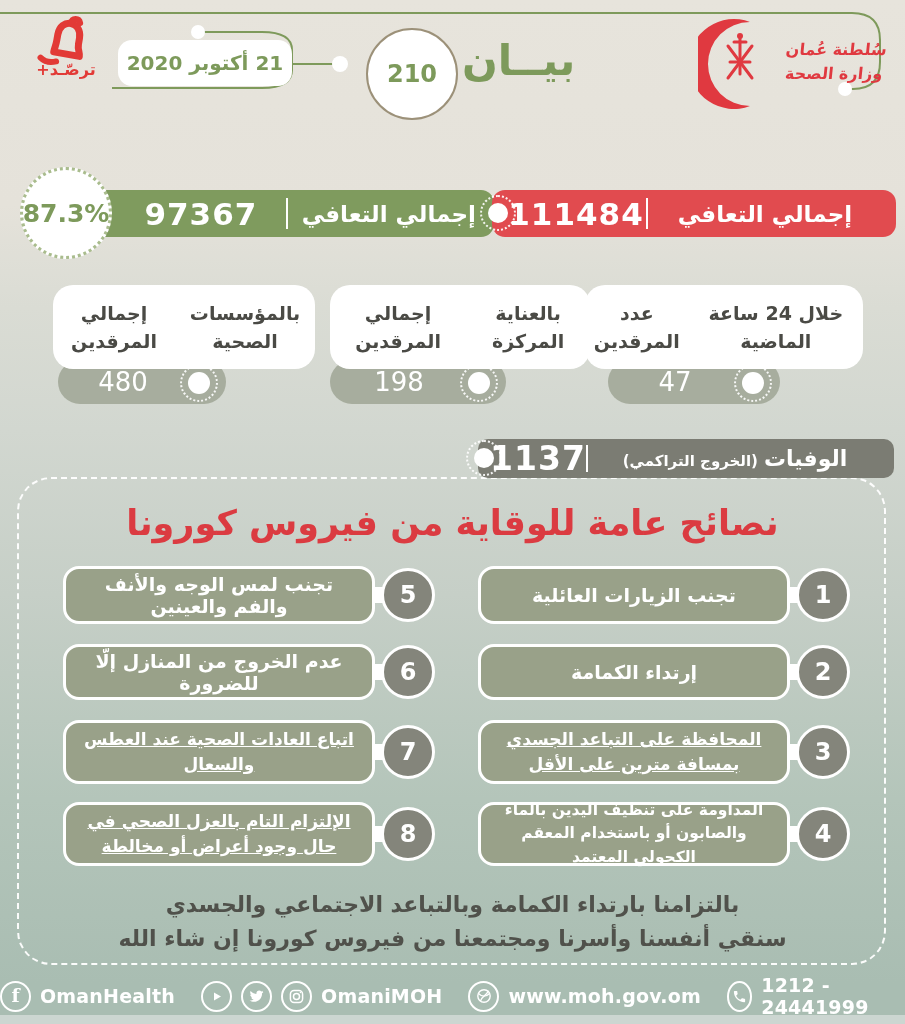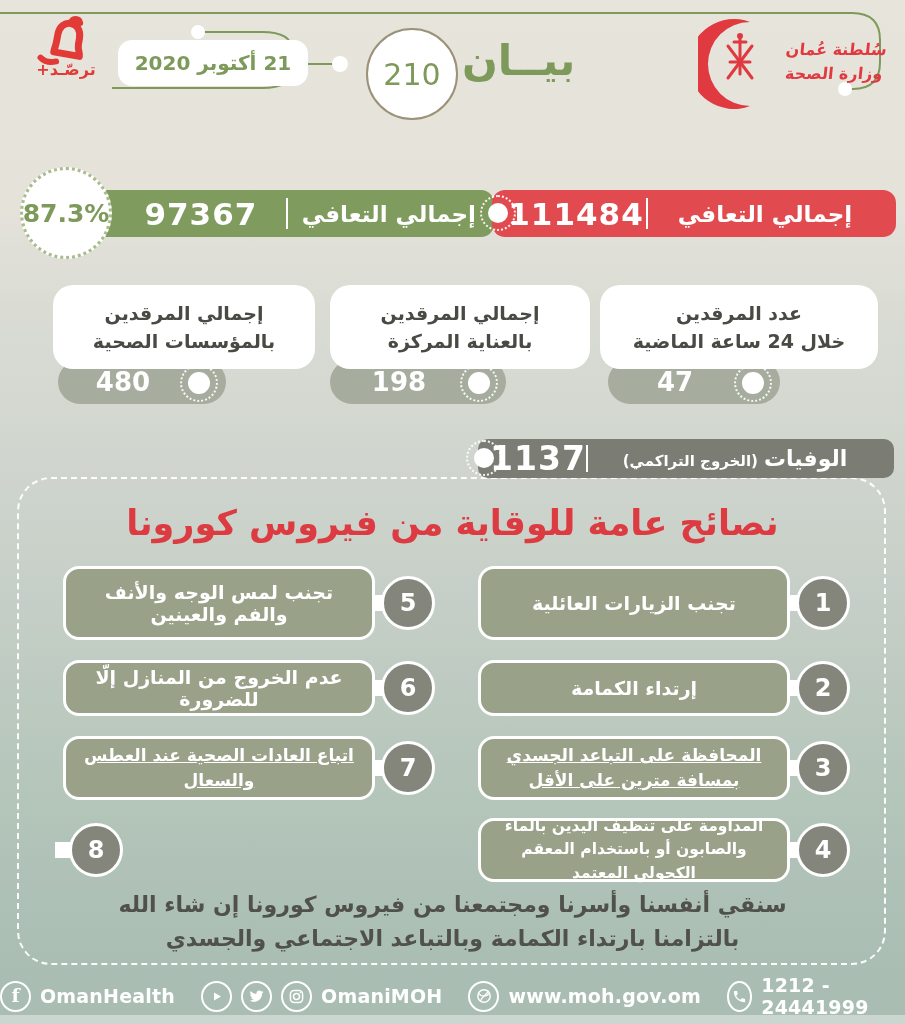--- a/index.html
+++ b/index.html
@@ -5,64 +5,64 @@
   html,body{margin:0;padding:0;}
   .page{
     position:relative; width:905px; height:1024px; overflow:hidden;
     font-family:"DejaVu Sans", sans-serif;
     background:linear-gradient(180deg,#e7e4dc 0%,#e5e2da 20%,#dadcd4 30%,#d2d7d0 42%,#c6cfc7 58%,#b4c5ba 78%,#a9bdb2 96%,#a9bdb2 100%);
   }
   .abs{position:absolute;}
   
   .decor{position:absolute;left:0;top:0;pointer-events:none;}
   .tarassud-label{position:absolute;left:16px;top:60px;width:100px;text-align:center;color:#e23a36;font-weight:bold;font-size:16px;}
-  .date-pill{position:absolute;left:118px;top:40px;width:190px;height:46px;background:#fff;border-radius:14px;
+  .date-pill{position:absolute;left:118px;top:40px;width:174px;height:46px;background:#fff;border-radius:14px;
     display:flex;align-items:center;justify-content:center;color:#7d9a5b;font-weight:bold;font-size:20px;}
   .bulletin-circle{position:absolute;left:366px;top:28px;width:88px;height:88px;border-radius:50%;background:#fff;border:2px solid #9c9179;
-    display:flex;align-items:center;justify-content:center;color:#7d9a5b;font-weight:normal;font-size:30px;}
+    display:flex;align-items:center;justify-content:center;color:#7d9a5b;font-weight:bold;font-size:24px;}
   .bulletin-word{position:absolute;left:462px;top:40px;color:#7d9a5b;font-weight:bold;font-size:42px;line-height:1;}
   .logo{position:absolute;left:698px;top:16px;width:192px;height:100px;}
   .logo-callig{position:absolute;right:0;top:22px;width:110px;text-align:center;color:#e03940;font-weight:bold;font-size:16px;
     line-height:1.5;transform:skewX(-6deg);}
   
   .bar{display:flex;align-items:center;color:#fff;}
   .bar-div{width:2px;height:68%;background:#fff;}
   .green-bar{position:absolute;left:24px;top:190px;width:438px;height:47px;background:#7f9b5e;border-radius:13px;}
   .red-bar{position:absolute;left:492px;top:190px;width:376px;height:47px;background:#e14b4f;border-radius:13px;}
   .bar-label{font-weight:bold;font-size:23px;}
   .bar-num{font-weight:bold;font-size:31px;letter-spacing:1px;}
   .pct-circle{position:absolute;left:20px;top:167px;width:92px;height:92px;border-radius:50%;background:#fff;border:3px dotted #a9bc8d;
     box-sizing:border-box;display:flex;align-items:center;justify-content:center;color:#7d9a5b;font-weight:bold;font-size:25px;z-index:3;}
   .end-dot{position:absolute;width:20px;height:20px;border-radius:50%;background:#fff;}
   .end-dot .ring{position:absolute;inset:-8px;border:2px dotted rgba(255,255,255,.9);border-radius:50%;}
   
   .card{position:absolute;background:#fff;border-radius:20px;height:84px;z-index:2;color:#4a4a45;
-    display:flex;flex-direction:column;align-items:center;justify-content:center;font-weight:bold;font-size:19px;line-height:1.5;text-align:center;}
+    display:flex;align-items:center;justify-content:center;font-weight:bold;font-size:19px;line-height:1.5;text-align:center;}
   .pill{position:absolute;height:44px;border-radius:22px;background:#a7ad9e;z-index:1;}
   .pill .pnum{position:absolute;left:14px;right:52px;top:0;bottom:0;display:flex;align-items:center;justify-content:center;
-    color:#fff;font-weight:bold;font-size:26px;}
+    color:#fff;font-weight:normal;font-size:26px;}
   .pill .end-dot{right:16px;top:12px;width:22px;height:22px;}
   
   .deaths-bar{position:absolute;left:478px;top:439px;width:392px;height:39px;background:#7b7c73;border-radius:10px;z-index:2;}
   .deaths-bar .bar-label{font-size:22px;}
   .deaths-sub{font-size:15px;font-weight:bold;}
   .deaths-bar .bar-num{font-size:33px;}
   
   .advice-box{position:absolute;left:17px;top:477px;width:869px;height:488px;border:2px dashed rgba(255,255,255,.95);border-radius:34px;box-sizing:border-box;}
   .advice-title{position:absolute;left:0;right:0;top:503px;text-align:center;color:#db3b41;font-weight:bold;font-size:35px;}
   .tips-col{position:absolute;top:566px;width:372px;display:flex;flex-direction:column;}
   .tips-col-right{left:478px;}
   .tips-col-left{left:63px;}
   .tip{display:flex;align-items:center;}
   .tip-box{flex:1;box-sizing:border-box;background:#99a189;border:3px solid #fff;border-radius:16px;height:100%;
     display:flex;align-items:center;justify-content:center;color:#fff;font-weight:bold;text-align:center;padding:4px 12px;z-index:1;}
   .tip-conn{width:22px;height:16px;background:#fff;margin:0 -8px;z-index:0;}
   .tip-num{width:54px;height:54px;box-sizing:border-box;border-radius:50%;background:#84857b;border:3px solid #fff;flex:0 0 54px;
     display:flex;align-items:center;justify-content:center;color:#fff;font-weight:bold;font-size:24px;z-index:1;}
-  .t1{height:74px;margin-bottom:20px;} .t2{height:56px;margin-bottom:20px;}
+  .t1{height:58px;margin-bottom:20px;} .t2{height:56px;margin-bottom:20px;}
   .t3{height:64px;margin-bottom:18px;} .t4{height:64px;}
   .fs19{font-size:19px;} .fs17{font-size:17px;line-height:1.45;text-decoration:underline;} .fs16{font-size:15.5px;line-height:1.5;}
   .closing{position:absolute;left:30px;right:30px;top:888px;text-align:center;color:#50514b;font-weight:bold;font-size:22px;line-height:1.55;}
   
   .footer{position:absolute;left:0;right:0;top:976px;height:40px;display:flex;align-items:center;justify-content:center;gap:26px;color:#fff;}
   .f-group{display:flex;align-items:center;gap:9px;}
   .f-icon{width:31px;height:31px;box-sizing:border-box;border:2px solid #fff;border-radius:50%;display:flex;align-items:center;justify-content:center;}
   .f-label{font-weight:bold;font-size:19px;letter-spacing:.2px;}
   .fb-f{font-family:"DejaVu Serif",serif;font-weight:bold;font-size:19px;line-height:1;margin-top:-2px;}
   .bottom-strip{position:absolute;left:0;right:0;bottom:0;height:9px;background:#ccd6d1;}
@@ -121,21 +121,21 @@
 
   <div class="red-bar bar rtl" style="padding:0 14px;">
     <span class="bar-label" style="flex:1;text-align:center;">إجمالي التعافي</span>
     <span class="bar-div"></span>
     <span class="bar-num" style="width:140px;text-align:center;direction:ltr;">111484</span>
     <span class="end-dot" style="left:-4px;top:13px;">
         <span class="ring"></span>
       </span>
   </div>
 
-  <div class="card" style="left:600px;top:285px;width:278px;">
+  <div class="card" style="left:585px;top:285px;width:278px;">
     <div class="rtl">عدد المرقدين</div>
     <div class="rtl">خلال 24 ساعة الماضية</div>
   </div>
   <div class="pill" style="left:608px;top:360px;width:172px;">
     <span class="pnum">47</span>
     <span class="end-dot">
         <span class="ring"></span>
       </span>
   </div>
 
@@ -209,28 +209,29 @@
       <div class="tip-box fs19 rtl">عدم الخروج من المنازل إلّا للضرورة</div>
       <div class="tip-conn"></div>
       <div class="tip-num">6</div>
     </div>
     <div class="tip t3">
       <div class="tip-box fs17 rtl">اتباع العادات الصحية عند العطس والسعال</div>
       <div class="tip-conn"></div>
       <div class="tip-num">7</div>
     </div>
     <div class="tip t4">
+      <div class="tip-box fs17 rtl">الإلتزام التام بالعزل الصحي في حال وجود أعراض أو مخالطة</div>
       <div class="tip-conn"></div>
       <div class="tip-num">8</div>
     </div>
   </div>
 
   <div class="closing rtl">
+    <div>بالتزامنا بارتداء الكمامة وبالتباعد الاجتماعي والجسدي</div>
     <div>سنقي أنفسنا وأسرنا ومجتمعنا من فيروس كورونا إن شاء الله</div>
-    <div>بالتزامنا بارتداء الكمامة وبالتباعد الاجتماعي والجسدي</div>
   </div>
 
   <div class="footer">
     <div class="f-group">
       <span class="f-icon">
           <span class="fb-f">f</span>
         </span>
       <span class="f-label">OmanHealth</span>
     </div>
     <div class="f-group">

